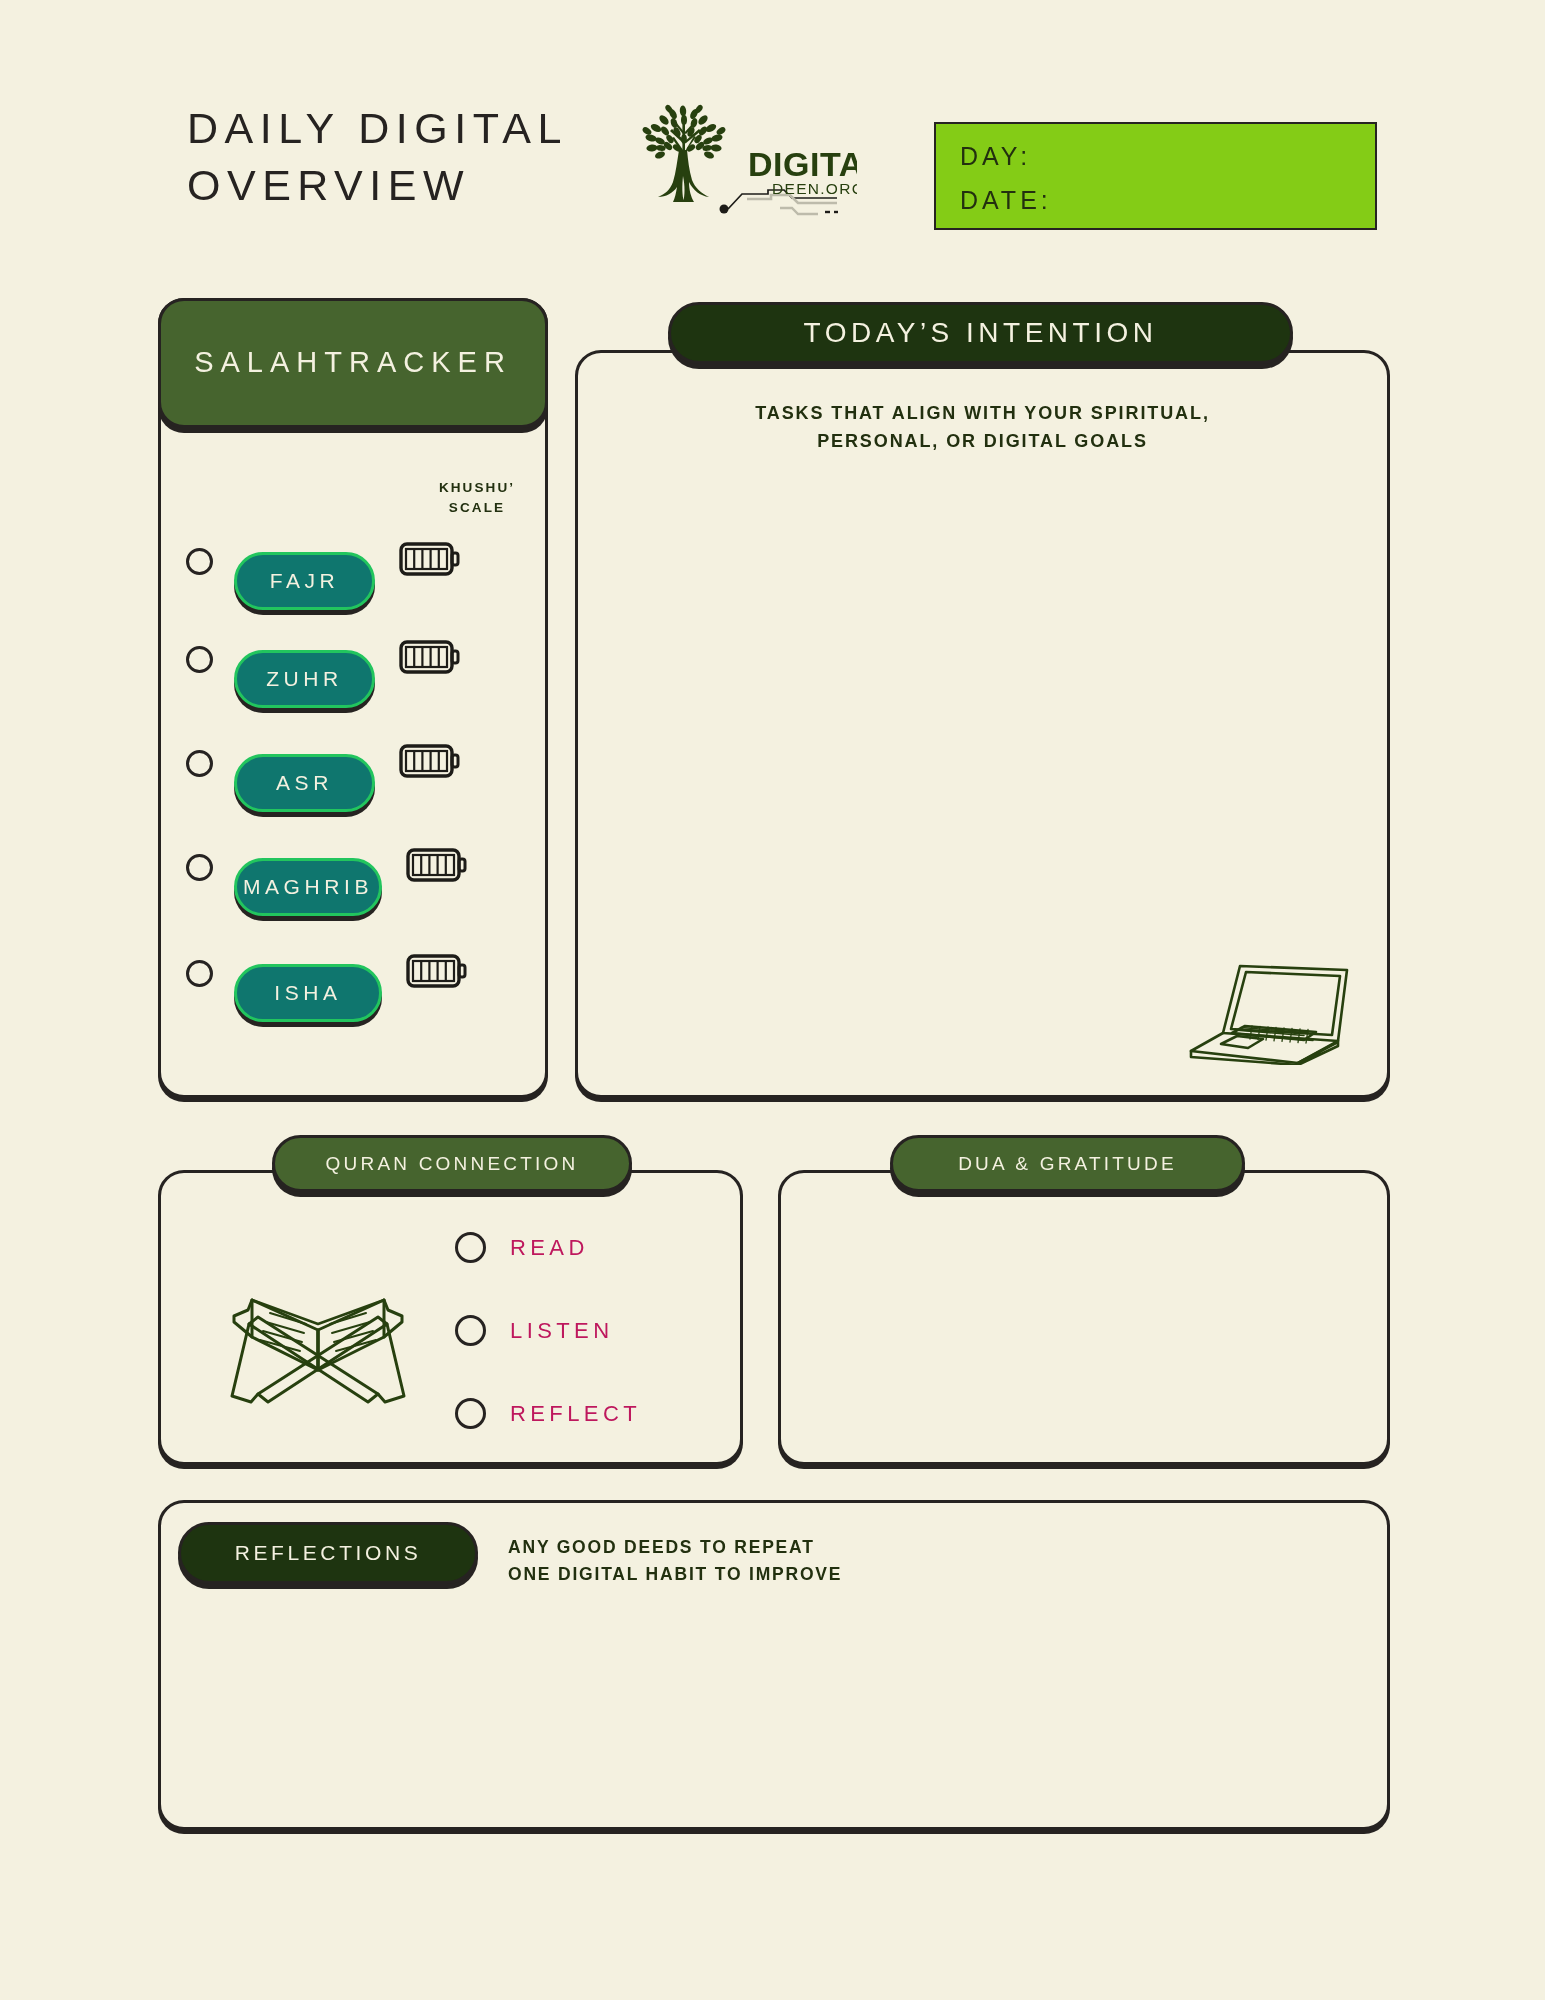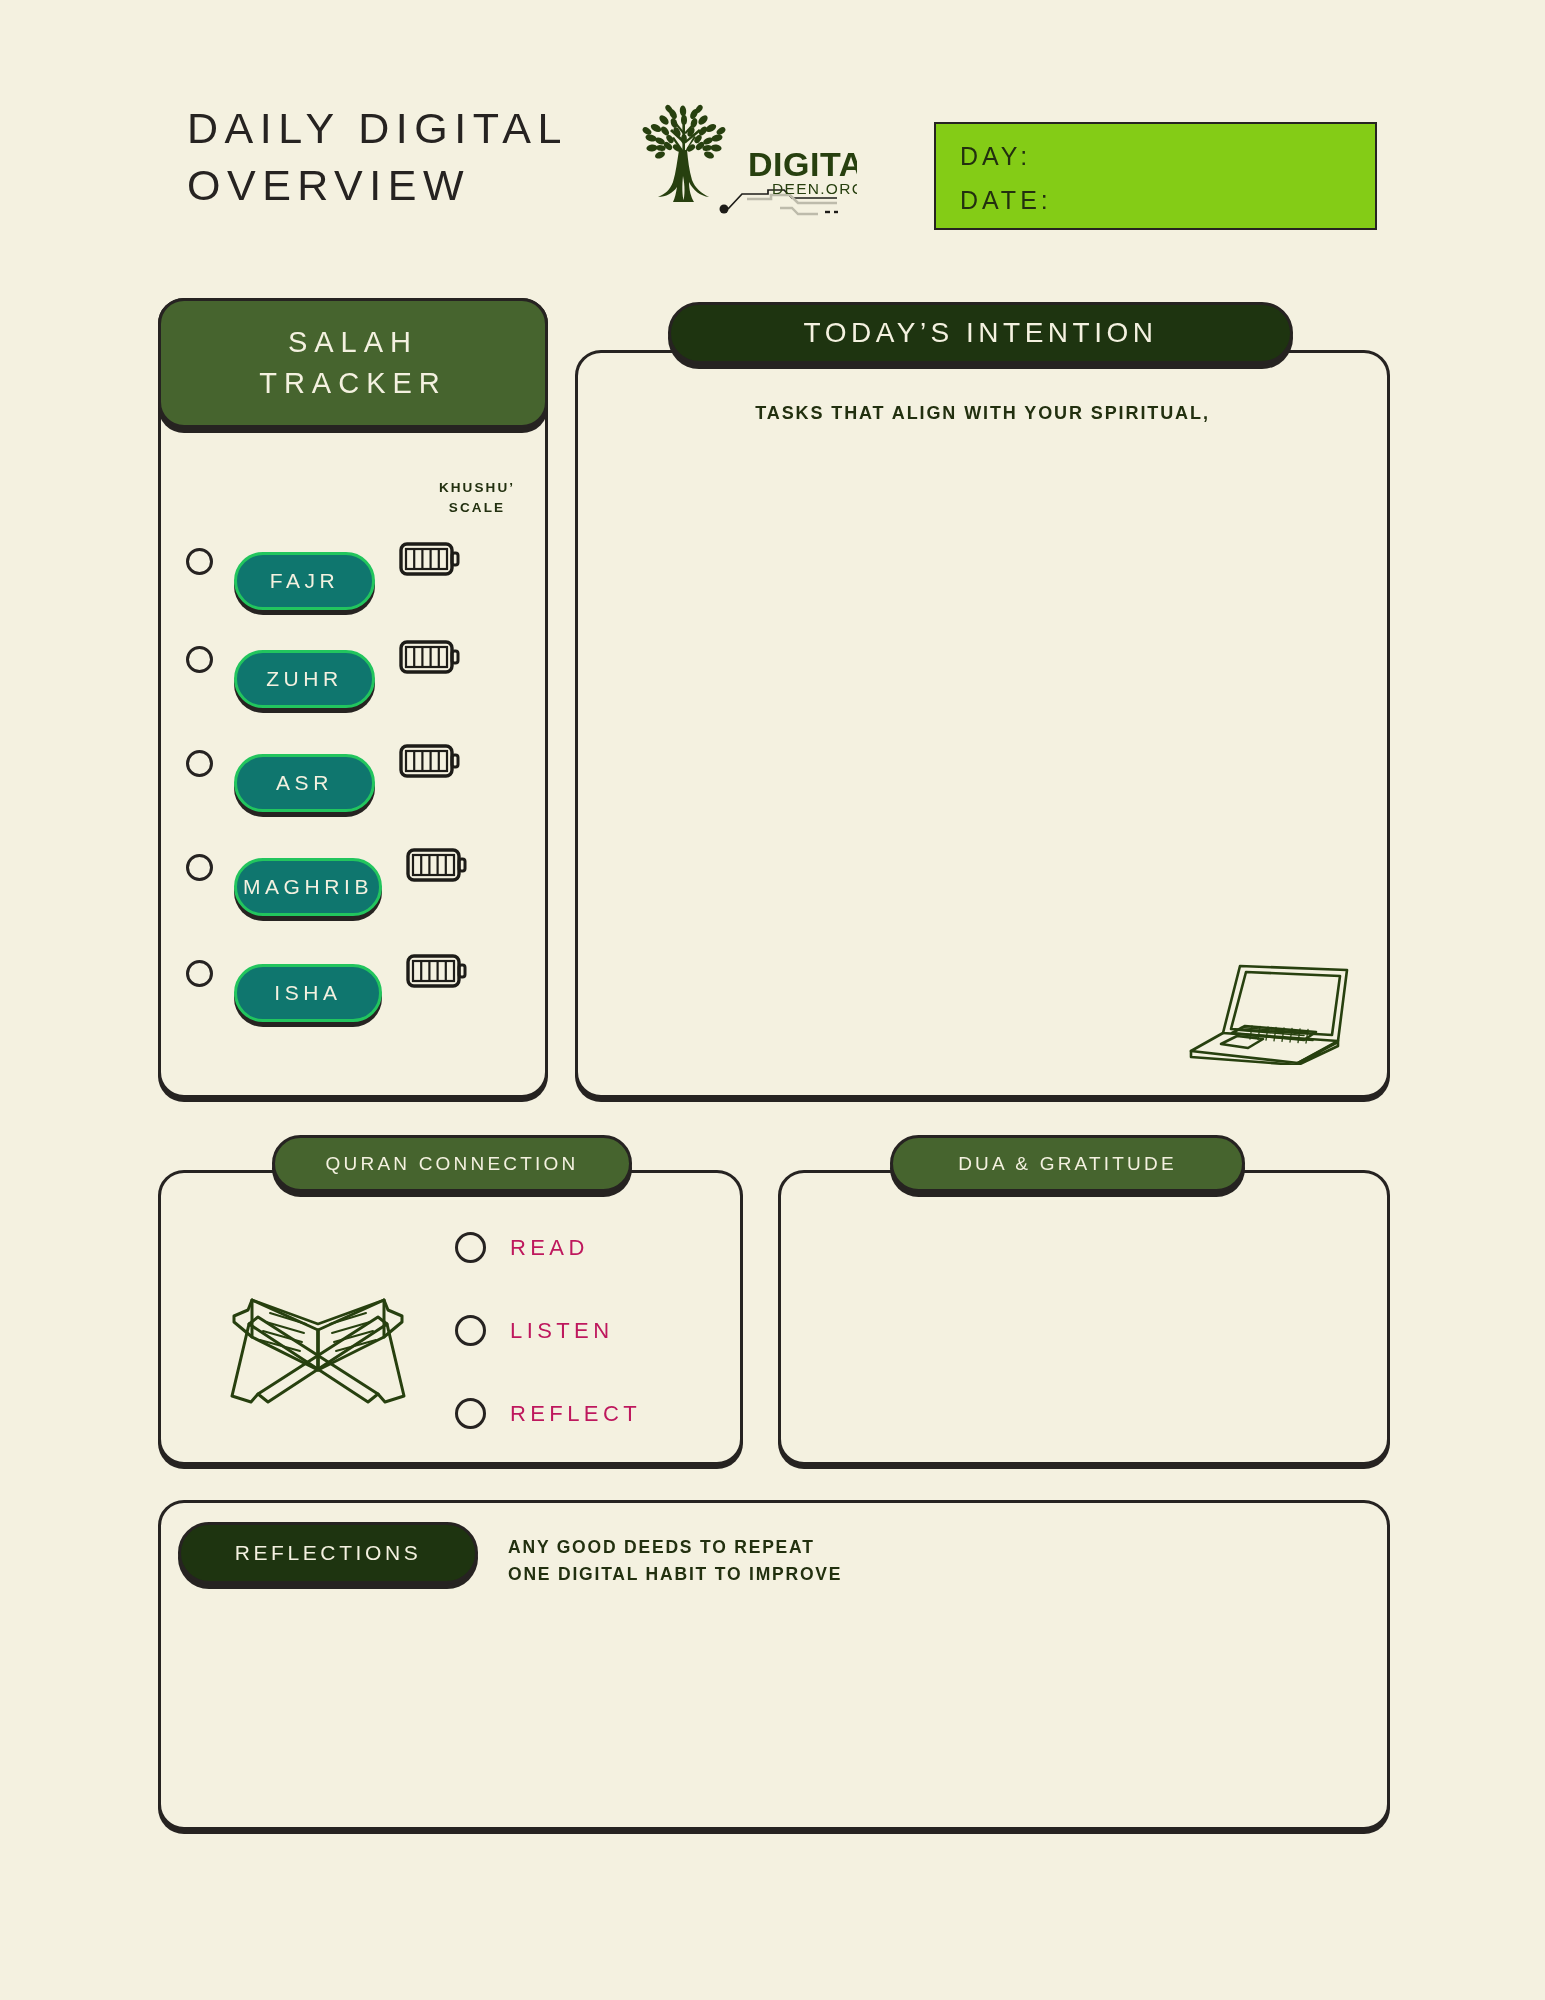--- a/index.html
+++ b/index.html
@@ -58,21 +58,21 @@
   }
   .pill.dark{background:#1e3410;}
   .pill.mid{background:#46642e;}
 
   
   #salah-card{left:158px;top:298px;width:390px;height:800px;}
   #salah-header{
     left:158px;top:298px;width:390px;height:130px;
     background:#46642e;border:3px solid #262321;border-radius:26px;
     box-sizing:border-box;position:absolute;z-index:6;
-    display:flex;flex-direction:column;align-items:center;justify-content:center;
+    display:flex;flex-direction:row;align-items:center;justify-content:center;
     box-shadow:0 5px 0 0 #262321;
     color:#f4f1e0;
   }
   #salah-header .l1,#salah-header .l2{
     font-size:29px;letter-spacing:7px;line-height:1.42;white-space:nowrap;
   }
 
   .khushu-label{
     position:absolute;left:432px;top:478px;width:90px;
     text-align:center;font-size:13.5px;letter-spacing:2.1px;line-height:1.5;
@@ -312,20 +312,21 @@
         <line x1="39.8" y1="9" x2="39.8" y2="29" stroke="#1d1c18" stroke-width="2.2"></line>
         <rect x="53" y="13" width="6" height="12" rx="2.5" fill="none" stroke="#1d1c18" stroke-width="3"></rect>
       </svg>
     </div>
   </div>
 
   <div class="card" id="intent-card"></div>
   <div class="pill dark" id="intent-pill">TODAY’S INTENTION</div>
   <div class="intent-sub">
     <span>TASKS THAT ALIGN WITH YOUR SPIRITUAL,</span>
+    <span>PERSONAL, OR DIGITAL GOALS</span>
   </div>
 
   <div id="laptop">
     <svg viewBox="0 0 180 120" xmlns="http://www.w3.org/2000/svg" aria-hidden="true" fill="none" stroke="#27400f" stroke-width="2.6" stroke-linejoin="round" stroke-linecap="round">
 
       <path d="M48 88 L65 21 L172 25 L163 96 Z"></path>
 
       <path d="M56 84 L71 27 L165 31 L157 90 Z"></path>
 
       <path d="M48 88 L16 106 L123 118 L163 96"></path>

